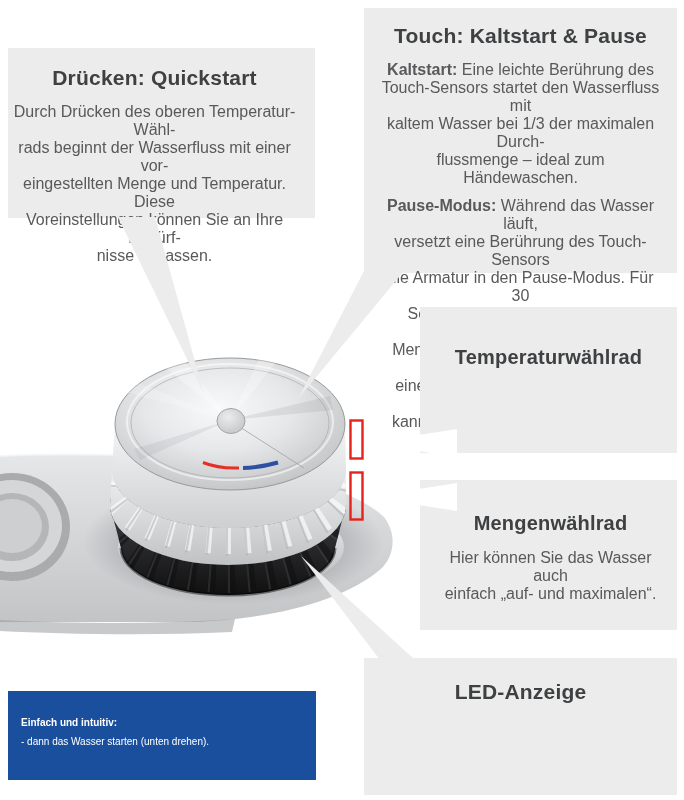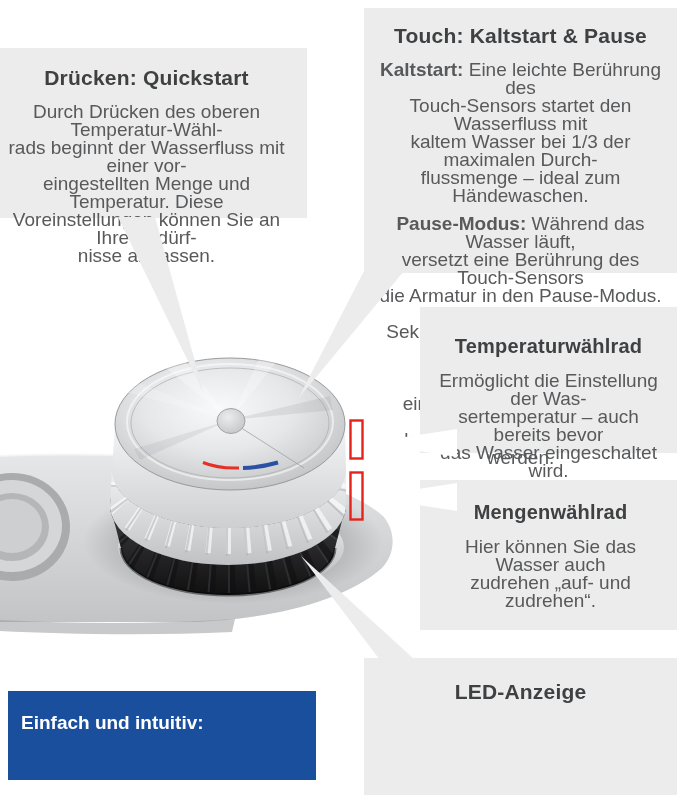--- a/index.html
+++ b/index.html
@@ -10,38 +10,38 @@
   }
   .box{
     position:absolute;background:#ececec;box-sizing:border-box;
     text-align:center;z-index:1;
   }
   .box h2{
     margin:0 0 12px 0;font-size:21px;line-height:26px;font-weight:bold;
     color:#3e4042;letter-spacing:.2px;
   }
   .box h3{
-    margin:4px 0 13px 0;font-size:20px;line-height:25px;font-weight:bold;
+    margin:15px 0 13px 0;font-size:20px;line-height:25px;font-weight:bold;
     color:#3e4042;letter-spacing:.2px;
   }
   .box p{
-    margin:0 0 10px 0;font-size:19px;line-height:18px;color:#58595b;
+    margin:0 0 10px 0;font-size:16px;line-height:18px;color:#58595b;
   }
   .pre{white-space:pre-line;}
   .box b{color:#58595b;}
-  #box-quickstart{left:0;top:48px;width:307px;height:170px;padding:17px 14px 0 0;}
+  #box-quickstart{left:8px;top:48px;width:307px;height:170px;padding:17px 14px 0 0;}
   #box-touch{left:364px;top:8px;width:313px;height:265px;padding:15px 15px 16px 15px;}
   #box-temp{left:420px;top:307px;width:257px;height:146px;padding:23px 12px 0 12px;}
   #box-menge{left:420px;top:480px;width:257px;height:150px;padding:16px 8px 0 12px;}
   #box-led{left:364px;top:658px;width:313px;height:137px;padding:21px 15px 4px 15px;}
   #box-blue{
     left:8px;top:691px;width:308px;height:89px;background:#1a4f9e;
     text-align:left;padding:22px 6px 0 13px;z-index:1;position:absolute;box-sizing:border-box;
   }
-  #box-blue .t{font-size:19px;line-height:19px;color:#ffffff;}
+  #box-blue .t{font-size:10px;line-height:19px;color:#ffffff;}
   #box-blue .t b{color:#ffffff;}
   #figure{position:absolute;left:0;top:0;z-index:2;pointer-events:none;}
 </style>
 </head>
 <body>
 
 <div class="stage">
 
   <div class="box" id="box-quickstart">
     <h2>Drücken: Quickstart</h2>
@@ -62,37 +62,35 @@
 versetzt eine Berührung des Touch-Sensors
 die Armatur in den Pause-Modus. Für 30
 Sekunden wird dabei die zuletzt abgerufene
 Menge und Temperatur gespeichert. Durch
 eine erneute Berührung des Touch-Sensors
 kann diese wieder gestartet werden.</span></p>
   </div>
 
   <div class="box" id="box-temp">
     <h3>Temperaturwählrad</h3>
-    <p class="pre">Ermöglicht die Einstellung der Was-
-sertemperatur – auch bereits bevor
-das Wasser eingeschaltet wird.</p>
   </div>
 
   <div class="box" id="box-menge">
     <h3>Mengenwählrad</h3>
     <p class="pre">Hier können Sie das Wasser auch
-zudrehen „auf- und zudrehen“.</p>
+einfach „auf- und maximalen“.</p>
   </div>
 
   <div class="box" id="box-led">
     <h2>LED-Anzeige</h2>
   </div>
 
   <div id="box-blue">
     <div class="t"><b>Einfach und intuitiv:</b></div>
+    <div class="t">- dann das Wasser starten (unten drehen).</div>
   </div>
 
   <svg id="figure" width="684" height="800" viewBox="0 0 684 800">
     <defs>
       <linearGradient id="gPlate" x1="0" y1="0" x2="0" y2="1">
         <stop offset="0" stop-color="#e6e7e9"></stop>
           <stop offset="1" stop-color="#c2c4c6"></stop>
       </linearGradient>
       <linearGradient id="gRing" x1="0" y1="0" x2="0" y2="1">
         <stop offset="0" stop-color="#3d3e40"></stop>

